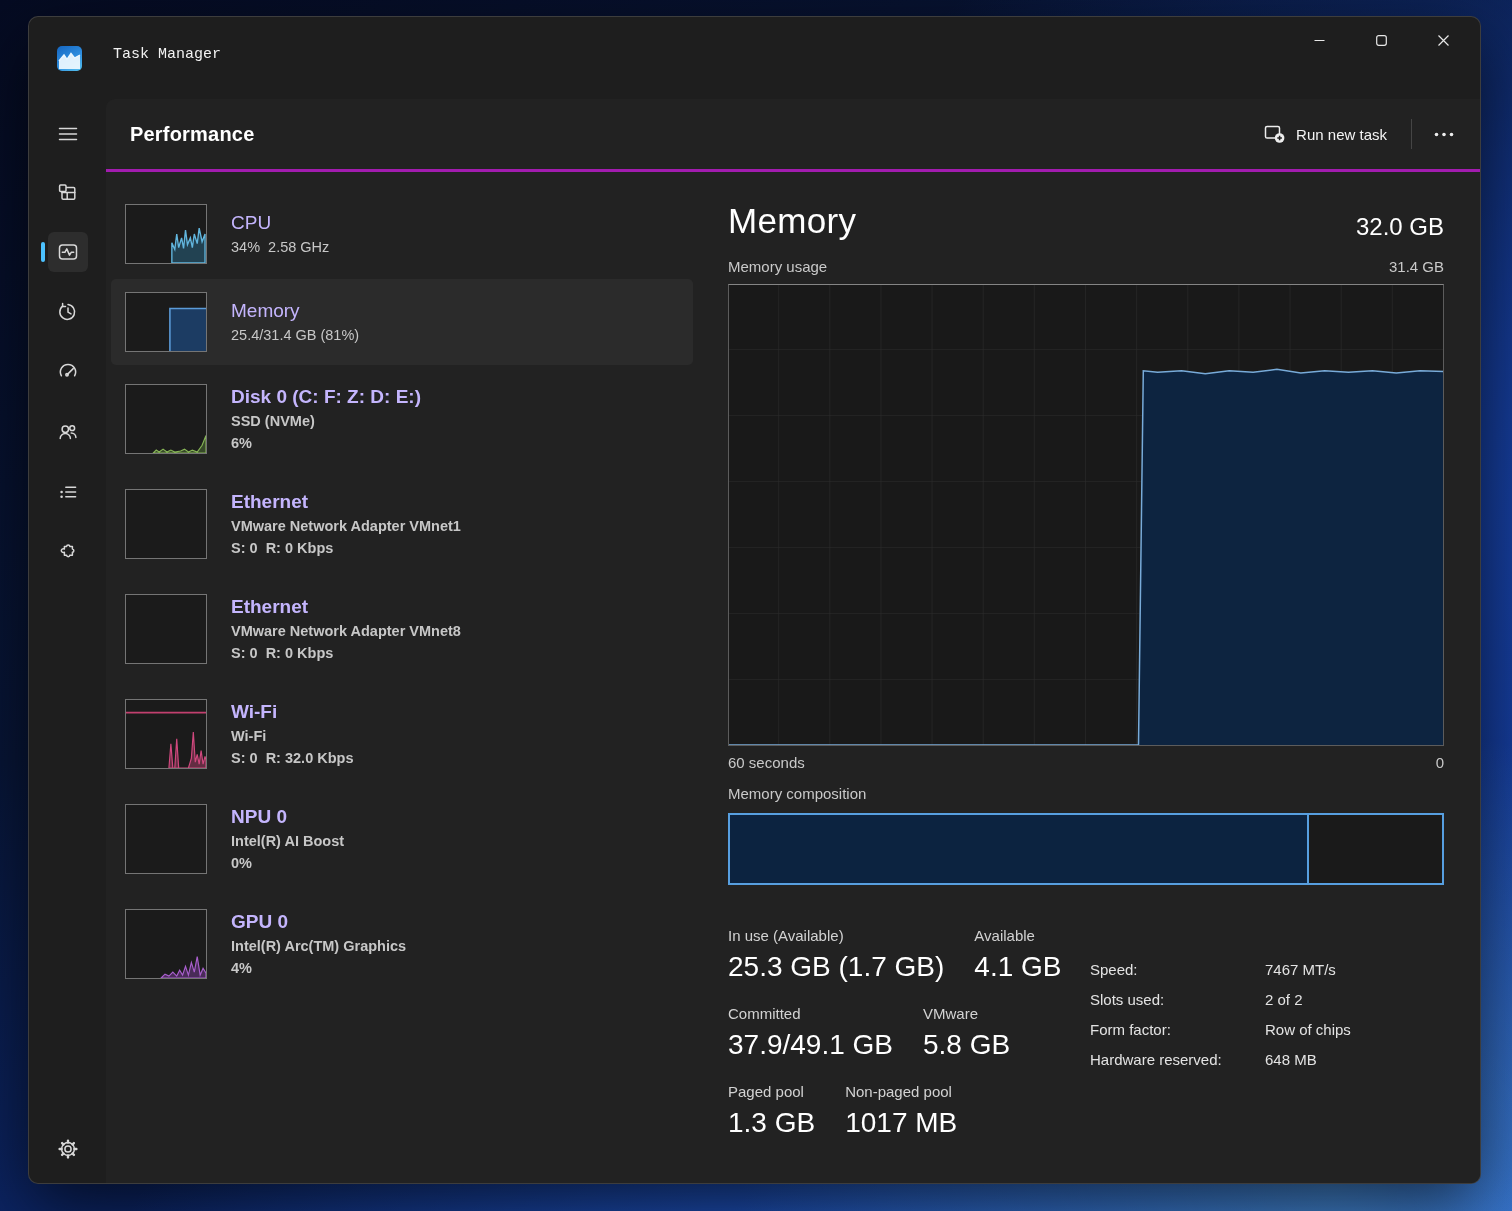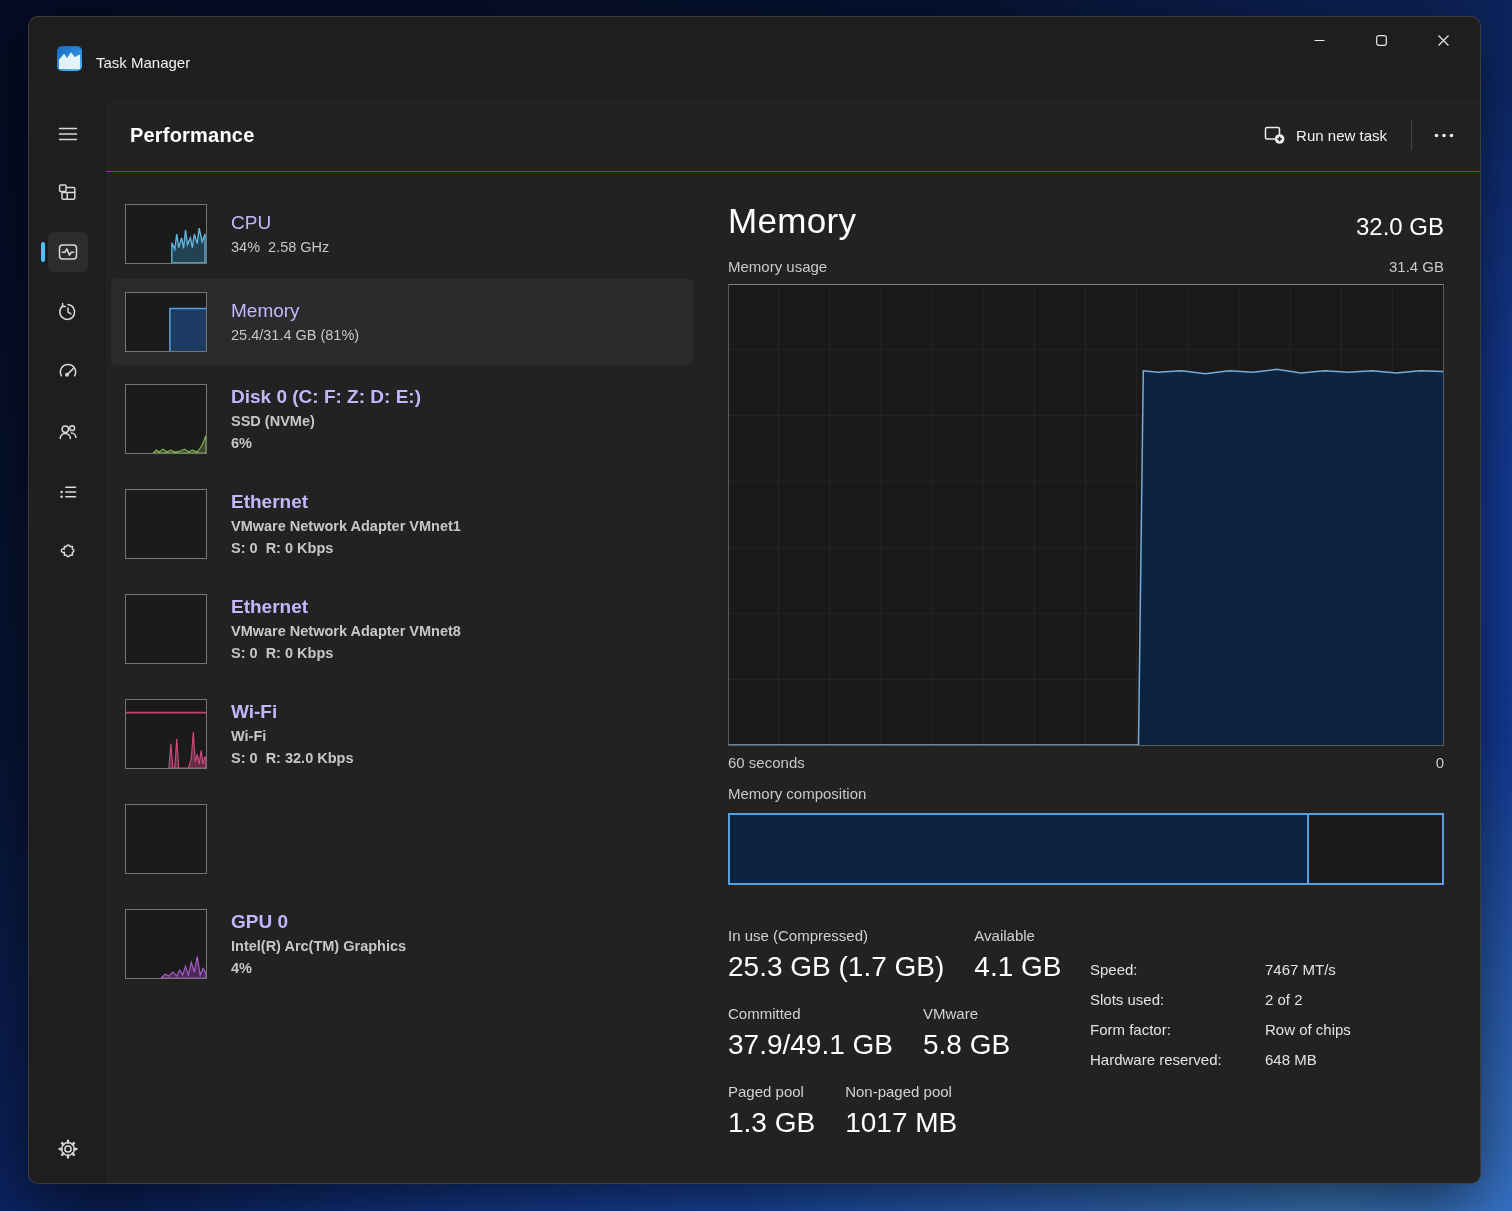--- a/index.html
+++ b/index.html
@@ -14,37 +14,37 @@
       linear-gradient(152deg, #050b22 0%, #081638 38%, #0e2c7a 72%, #1b4ab8 100%);
   }
   .window {
     position:absolute; left:28px; top:16px; width:1453px; height:1168px;
     background:#1e1e1e; border-radius:10px; overflow:hidden;
     border:1px solid rgba(255,255,255,.14);
     box-shadow:0 24px 70px rgba(0,0,0,.65);
   }
   
   .titlebar { position:absolute; left:0; top:0; right:0; height:82px; }
-  .appid { position:absolute; left:28px; top:29px; display:flex; align-items:flex-end; gap:14px; }
+  .appid { position:absolute; left:28px; top:29px; display:flex; align-items:flex-start; gap:31px;font-family:Liberation Mono, monospace; }
   .applogo { width:25px; height:25px; border-radius:5px;
     background:linear-gradient(150deg,#1565c0 0%, #2f8fe0 55%, #57c2ee 100%); position:relative; overflow:hidden; }
   .applogo svg { position:absolute; inset:0; }
   .apptitle { font-size:15px; color:#f2f2f2; }
   .wincontrols { position:absolute; right:6px; top:0; display:flex; }
   .wcbtn { width:62px; height:46px; display:flex; align-items:center; justify-content:center; background:transparent; }
   
   .rail { position:absolute; left:0; top:82px; bottom:0; width:77px; display:flex; flex-direction:column; align-items:center; }
   .railbtn { width:40px; height:40px; border-radius:6px; display:flex; align-items:center; justify-content:center; position:relative; margin-bottom:20px; }
   .railbtn.sel { background:#2d2d2d; }
   .railbtn.sel .pill { position:absolute; left:-7px; top:10px; width:4px; height:20px; border-radius:3px; background:#4cc2ff; }
   .rail .spacer { flex:1; }
   .railbtn.settings { margin-bottom:14px; }
   
   .card { position:absolute; left:77px; top:82px; right:0; bottom:0; background:#222222; border-top-left-radius:9px; }
-  .card-header { height:73px; border-bottom:1px solid #a21caf; display:flex; align-items:center; padding:0 14px 0 24px; }
+  .card-header { height:73px; border-bottom:3px solid #a21caf; display:flex; align-items:center; padding:0 14px 0 24px; }
   .page-title { font-size:20px; font-weight:700; letter-spacing:.2px; }
   .header-right { margin-left:auto; display:flex; align-items:center; }
   .runbtn { display:flex; align-items:center; gap:10px; padding:8px 14px; border-radius:5px; font-size:15px; color:#f4f4f4; }
   .hdivider { width:1px; height:30px; background:#454545; margin:0 10px; }
   .dotsbtn { padding:12px 12px; border-radius:5px; display:flex; align-items:center; }
   
   .content { position:relative; height:calc(100% - 73px); }
   .perf-list { position:absolute; left:5px; top:19px; width:582px; }
   .pitem { display:flex; align-items:center; gap:24px; padding:0 10px 0 14px; min-height:86px; border-radius:5px; margin-bottom:2px; }
   .pitem.three { min-height:103px;font-weight:bold; }
@@ -271,20 +271,25 @@
           </div>
           <div>
             <div class="ptitle">Wi-Fi</div>
             <div class="pline">Wi-Fi</div>
             <div class="pline">S: 0  R: 32.0 Kbps</div>
           </div>
         </div>
 
         <div class="pitem three">
           <div class="thumb"></div>
+          <div>
+            <div class="ptitle">NPU 0</div>
+            <div class="pline">Intel(R) AI Boost</div>
+            <div class="pline">0%</div>
+          </div>
         </div>
 
         <div class="pitem three">
           <div class="thumb">
             <svg viewBox="0 0 82 70" preserveAspectRatio="none">
               <path d="M36,70 L40,66 L44,68 L48,64 L52,68 L55,62 L58,67 L61,58 L64,67 L67,54 L70,64 L73,48 L76,67 L79,60 L82,65 L82,70 Z" fill="rgba(150,70,190,.38)" stroke="#a85fcc" stroke-width="1.2"></path>
             </svg>
           </div>
           <div>
             <div class="ptitle">GPU 0</div>
@@ -327,21 +332,21 @@
 
         <div class="comp-label">Memory composition</div>
         <div class="comp-bar">
           <div class="comp-fill" style="width: 81.3%;"></div>
         </div>
 
         <div class="stats">
           <div class="stat-rows">
             <div class="srow">
               <div class="scell">
-                <div class="slabel">In use (Compressed)</div>
+                <div class="slabel">In use (Available)</div>
                 <div class="svalue">25.3 GB (1.7 GB)</div>
               </div>
               <div class="scell">
                 <div class="slabel">Available</div>
                 <div class="svalue">4.1 GB</div>
               </div>
             </div>
             <div class="srow">
               <div class="scell">
                 <div class="slabel">Committed</div>

